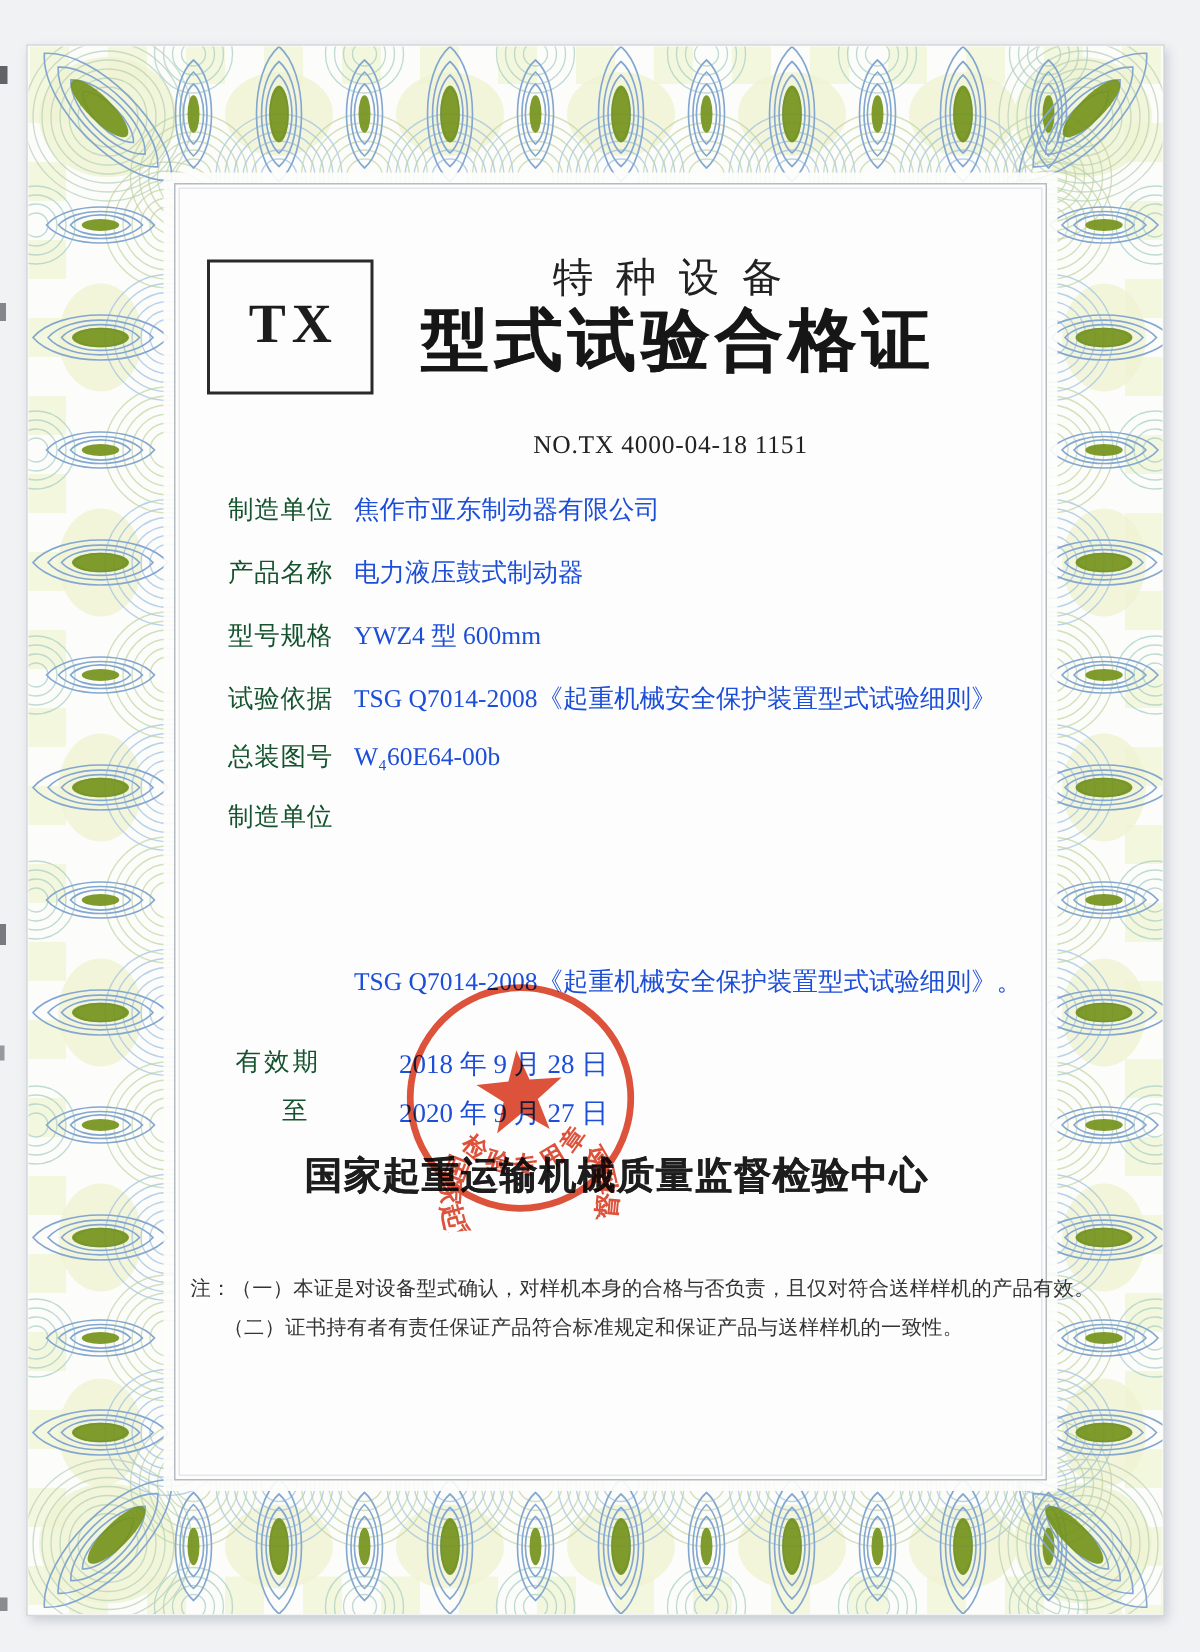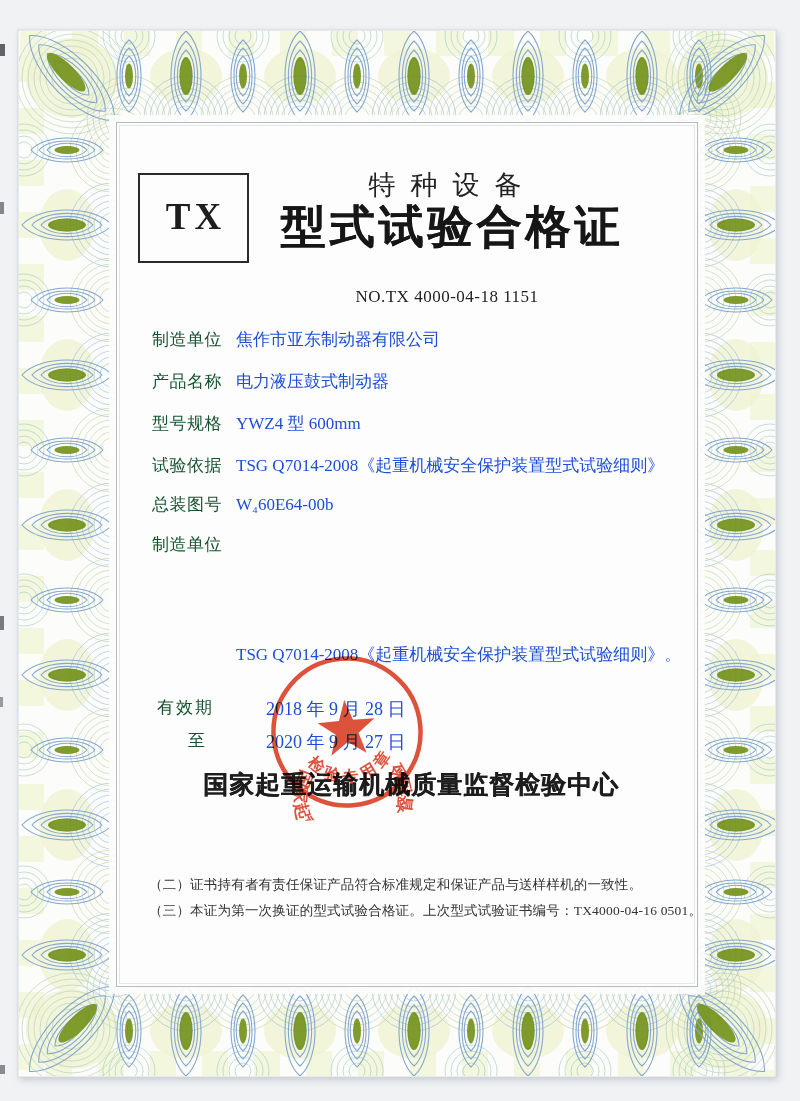--- a/index.html
+++ b/index.html
@@ -907,22 +907,22 @@
 
     <div class="t val" style="left:236px;top:644px">TSG Q7014-2008《起重机械安全保护装置型式试验细则》。</div>
 
     <div class="t lbl" style="left:157px;top:697px;letter-spacing:2px">有效期</div>
     <div class="t lbl" style="left:188px;top:730px">至</div>
     <div class="t val" style="left:266px;top:698px;font-size:18px">2018 年 9 月 28 日</div>
     <div class="t val" style="left:266px;top:731px;font-size:18px">2020 年 9 月 27 日</div>
 
     <div class="t issuer">国家起重运输机械质量监督检验中心</div>
 
+    <div class="t note" style="left:127px;top:851px"><span>注：</span><span>（一）本证是对设备型式确认，对样机本身的合格与否负责，且仅对符合送样样机的产品有效。</span></div>
     <div class="t note" style="left:149px;top:877px">（二）证书持有者有责任保证产品符合标准规定和保证产品与送样样机的一致性。</div>
-    <div class="t note" style="left:149px;top:903px">（三）本证为第一次换证的型式试验合格证。上次型式试验证书编号：TX4000-04-16 0501。</div>
 
     <svg class="stamp" viewBox="-85 -85 170 170">
       <circle r="73.5" fill="none" stroke="#d9432a" stroke-width="4.5"></circle>
       <path d="M0,-32 L7.05,-11.71 L28.5,-11.27 L11.41,1.71 L17.63,22.27 L0,10 L-17.63,22.27 L-11.41,1.71 L-28.5,-11.27 L-7.05,-11.71 Z" fill="#d9432a"></path>
       <path id="ringPath" d="M -47.5 33.3 A 58 58 0 1 0 47.5 33.3" fill="none"></path>
       <path id="botPath" d="M -43.3 25 A 50 50 0 0 0 43.3 25" fill="none"></path>
       <text font-size="17" fill="#d9432a" letter-spacing="1"><textPath href="#ringPath">国家起重运输机械质量监督检验中心</textPath></text>
       <text font-size="16" fill="#d9432a" letter-spacing="4.5"><textPath href="#botPath" startOffset="3">检验专用章</textPath></text>
     </svg>
 

